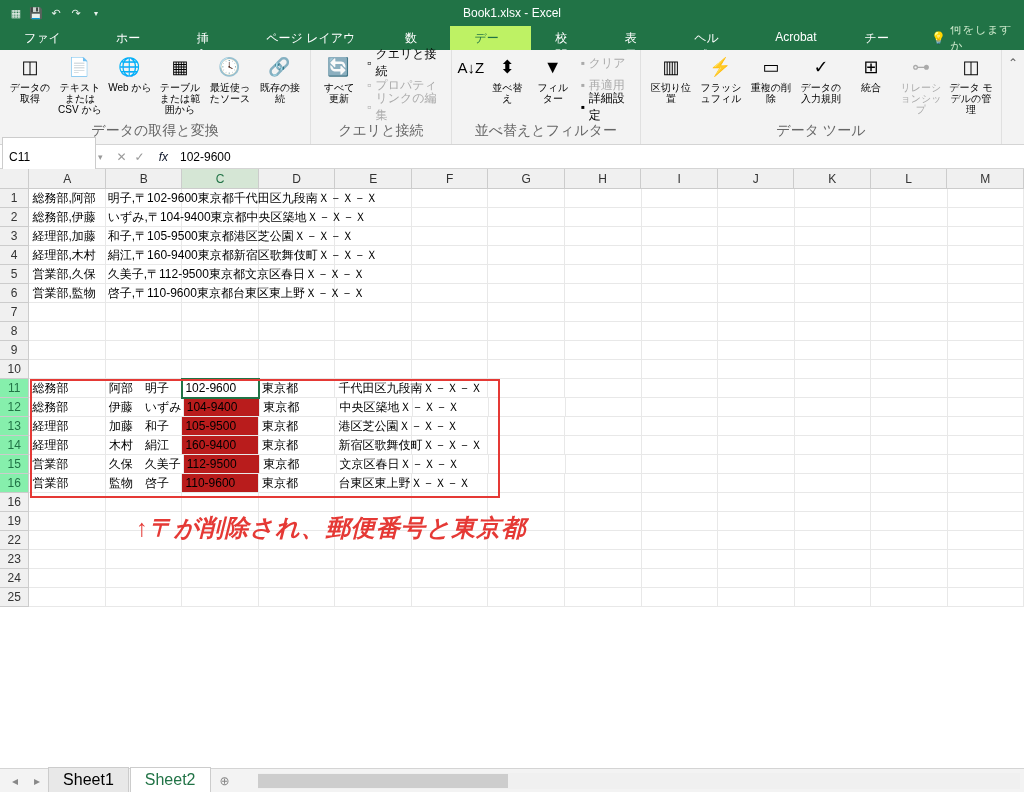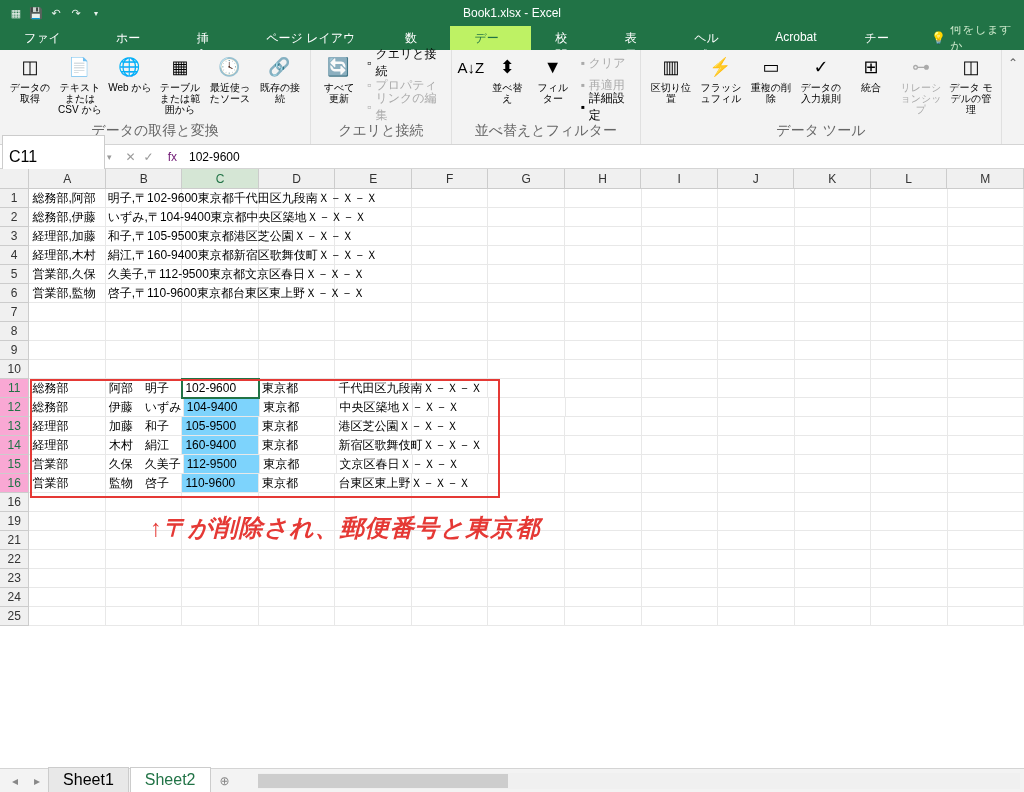--- a/index.html
+++ b/index.html
@@ -14,36 +14,36 @@
 .ribbon{background:#f3f3f3;height:95px;display:flex;border-bottom:1px solid #d4d4d4}
 .rgroup{display:flex;flex-direction:column;border-right:1px solid #e0e0e0;padding:2px 6px;align-items:center;justify-content:space-between}
 .rgroup-items{display:flex;gap:2px;align-items:flex-start;height:72px}
 .ritem{display:flex;flex-direction:column;align-items:center;width:48px;text-align:center;padding:2px;cursor:pointer}
 .ritem-sm{display:flex;align-items:center;padding:1px 4px;cursor:pointer;height:22px;gap:4px;font-size:11px}
 .ricon{width:26px;height:26px;display:flex;align-items:center;justify-content:center;font-size:18px}
 .rlabel{font-size:10px;line-height:1.1;margin-top:2px}
 .rgroup-title{font-size:14px;color:#666;padding:2px 0}
 .collapse{margin-left:auto;padding:6px;color:#666;align-self:flex-start;cursor:pointer}
 .namebox-row{display:flex;height:24px;border-bottom:1px solid #d4d4d4;align-items:center;background:#fff}
-.namebox{width:103px;border:1px solid #ccc;padding:12px 6px;margin:2px;font-size:16px;background:#fff}
+.namebox{width:94px;border:1px solid #ccc;padding:12px 6px;margin:2px;font-size:12px;background:#fff}
 .fx-icons{display:flex;gap:8px;padding:0 8px;color:#999}
-.fx{color:#701a75;padding:0 6px}
+.fx{color:#0f172a;font-style:italic;padding:0 6px}
 .formula{flex:1;padding:2px 6px;font-size:12px}
 .sheet-area{flex:1;display:flex;overflow:hidden;position:relative}
 .grid{position:relative;flex:1;overflow:hidden}
 .colheads{display:flex;height:20px;position:sticky;top:0;background:#fff}
 .corner{width:30px;height:20px;background:#f0f0f0;border-right:1px solid #ccc;border-bottom:1px solid #ccc}
 .colhead{width:78px;height:20px;background:#f0f0f0;border-right:1px solid #ccc;border-bottom:1px solid #ccc;text-align:center;font-size:12px;color:#333;line-height:20px}
 .colhead.sel{background:#d5e6d5;color:#217346}
 .rows{}
 .row{display:flex;height:19px}
 .rowhead{width:30px;background:#f0f0f0;border-right:1px solid #ccc;border-bottom:1px solid #ccc;text-align:center;font-size:12px;color:#333;line-height:19px}
-.rowhead.sel{background:#f9a8d4;color:#217346}
+.rowhead.sel{background:#86efac;color:#217346}
 .cell{width:78px;height:19px;border-right:1px solid #e8e8e8;border-bottom:1px solid #e8e8e8;padding:0 3px;font-size:12px;line-height:19px;white-space:nowrap;overflow:visible;position:relative}
-.cell.selcell{background:#7dd3fc}
+.cell.selcell{background:#b91c1c}
 .cell.active{outline:2px solid #217346;outline-offset:-1px;z-index:5;background:#fff}
 .overflow{position:absolute;left:3px;white-space:nowrap;z-index:1}
 .sheet-tabs{height:24px;background:#f3f3f3;display:flex;align-items:center;border-top:1px solid #d4d4d4;padding:0 4px}
 .stab{padding:3px 14px;background:#fff;border:1px solid #ccc;border-bottom:none;font-size:16px;margin-right:1px;cursor:pointer}
 .stab.active{color:#217346;border-bottom:2px solid #217346;background:#fff}
 .stab.inactive{background:#e8e8e8}
 .stab-nav{padding:0 8px;color:#888;cursor:pointer}
 .scrollbar-h{flex:1;height:16px;margin-left:20px;background:#f0f0f0;position:relative}
 .scroll-thumb{position:absolute;left:0;width:250px;height:14px;top:1px;background:#cdcdcd}
 .redbox{position:absolute;border:2px solid #e53935;pointer-events:none;z-index:10}
@@ -539,36 +539,20 @@
           <div class="cell"></div>
           <div class="cell"></div>
           <div class="cell"></div>
           <div class="cell"></div>
           <div class="cell"></div>
           <div class="cell"></div>
           <div class="cell"></div>
           <div class="cell"></div>
         </div>
         <div class="row">
-          <div class="rowhead">21</div>
-          <div class="cell"></div>
-          <div class="cell"></div>
-          <div class="cell"></div>
-          <div class="cell"></div>
-          <div class="cell"></div>
-          <div class="cell"></div>
-          <div class="cell"></div>
-          <div class="cell"></div>
-          <div class="cell"></div>
-          <div class="cell"></div>
-          <div class="cell"></div>
-          <div class="cell"></div>
-          <div class="cell"></div>
-        </div>
-        <div class="row">
           <div class="rowhead">22</div>
           <div class="cell"></div>
           <div class="cell"></div>
           <div class="cell"></div>
           <div class="cell"></div>
           <div class="cell"></div>
           <div class="cell"></div>
           <div class="cell"></div>
           <div class="cell"></div>
           <div class="cell"></div>
@@ -620,21 +604,21 @@
           <div class="cell"></div>
           <div class="cell"></div>
           <div class="cell"></div>
           <div class="cell"></div>
           <div class="cell"></div>
           <div class="cell"></div>
           <div class="cell"></div>
         </div>
       </div>
     <div class="redbox" style="left:30px;top:210px;width:470px;height:119px"></div>
-    <div class="annotation" style="left:150px;top:343px">↑〒が削除され、郵便番号と東京都</div>
+    <div class="annotation" style="left:136px;top:343px">↑〒が削除され、郵便番号と東京都</div>
   </div>
 </div>
 
 <div class="sheet-tabs">
   <span class="stab-nav">◂</span>
   <span class="stab-nav">▸</span>
   <div id="stabs" style="display:flex">
       <div class="stab inactive">Sheet1</div>
       <div class="stab active">Sheet2</div>
     </div>

